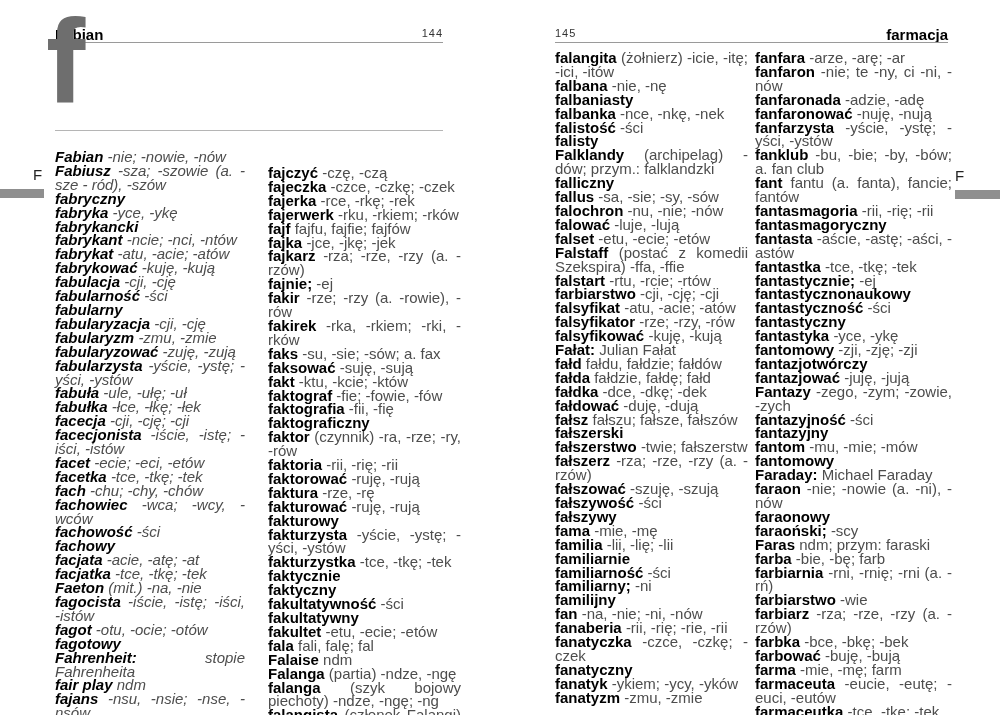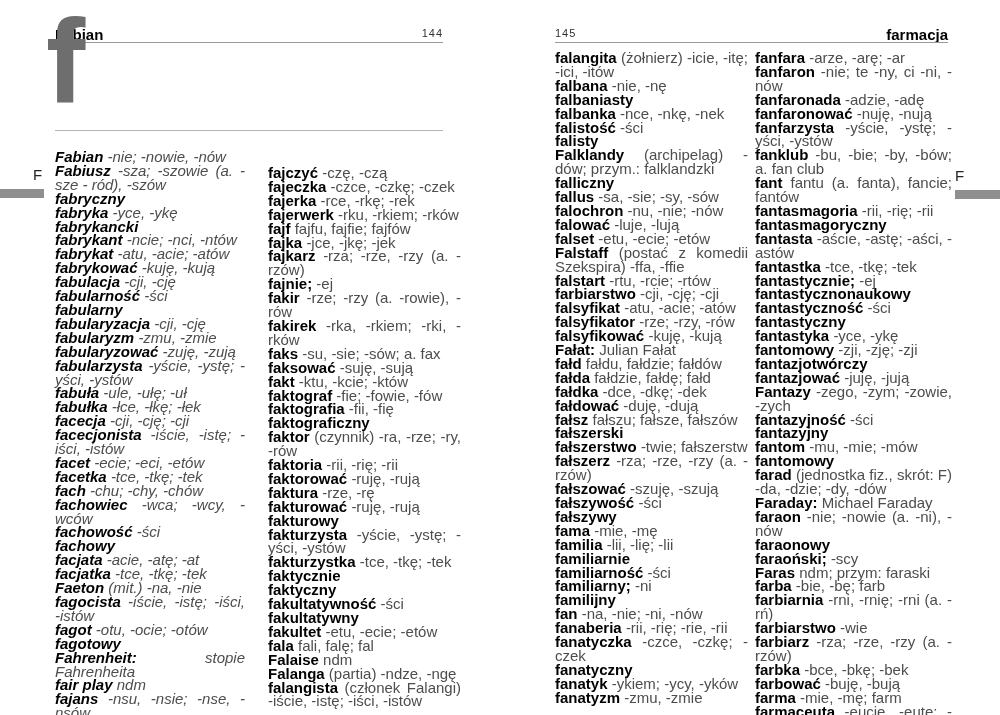--- a/index.html
+++ b/index.html
@@ -107,20 +107,21 @@
     <div class="entry"><span class="hw">fakturzysta</span> <span class="infl">-yście, -ystę; -yści, -ystów</span></div>
     <div class="entry"><span class="hw">fakturzystka</span> <span class="infl">-tce, -tkę; -tek</span></div>
     <div class="entry"><span class="hw">faktycznie</span></div>
     <div class="entry"><span class="hw">faktyczny</span></div>
     <div class="entry"><span class="hw">fakultatywność</span> <span class="infl">-ści</span></div>
     <div class="entry"><span class="hw">fakultatywny</span></div>
     <div class="entry"><span class="hw">fakultet</span> <span class="infl">-etu, -ecie; -etów</span></div>
     <div class="entry"><span class="hw">fala</span> <span class="infl">fali, falę; fal</span></div>
     <div class="entry"><span class="hw">Falaise</span> <span class="infl">ndm</span></div>
     <div class="entry"><span class="hw">Falanga</span> <span class="infl">(partia) -ndze, -ngę</span></div>
+    <div class="entry"><span class="hw">falanga</span> <span class="infl">(szyk bojowy piechoty) -ndze, -ngę; -ng</span></div>
     <div class="entry"><span class="hw">falangista</span> <span class="infl">(członek Falangi) -iście, -istę; -iści, -istów</span></div>
   </div>
 <div class="col" style="left:555px;top:51px;width:193px;">
     <div class="entry"><span class="hw">falangita</span> <span class="infl">(żołnierz) -icie, -itę; -ici, -itów</span></div>
     <div class="entry"><span class="hw">falbana</span> <span class="infl">-nie, -nę</span></div>
     <div class="entry"><span class="hw">falbaniasty</span></div>
     <div class="entry"><span class="hw">falbanka</span> <span class="infl">-nce, -nkę, -nek</span></div>
     <div class="entry"><span class="hw">falistość</span> <span class="infl">-ści</span></div>
     <div class="entry"><span class="hw">falisty</span></div>
     <div class="entry"><span class="hw">Falklandy</span> <span class="infl">(archipelag) -dów; przym.: falklandzki</span></div>
@@ -178,21 +179,20 @@
     <div class="entry"><span class="hw">fantastyczny</span></div>
     <div class="entry"><span class="hw">fantastyka</span> <span class="infl">-yce, -ykę</span></div>
     <div class="entry"><span class="hw">fantomowy</span> <span class="infl">-zji, -zję; -zji</span></div>
     <div class="entry"><span class="hw">fantazjotwórczy</span></div>
     <div class="entry"><span class="hw">fantazjować</span> <span class="infl">-juję, -jują</span></div>
     <div class="entry"><span class="hw">Fantazy</span> <span class="infl">-zego, -zym; -zowie, -zych</span></div>
     <div class="entry"><span class="hw">fantazyjność</span> <span class="infl">-ści</span></div>
     <div class="entry"><span class="hw">fantazyjny</span></div>
     <div class="entry"><span class="hw">fantom</span> <span class="infl">-mu, -mie; -mów</span></div>
     <div class="entry"><span class="hw">fantomowy</span></div>
-    <div class="entry"><span class="hw">farad</span> <span class="infl">(jednostka fiz., skrót: F) -da, -dzie; -dy, -dów</span></div>
     <div class="entry"><span class="hw">Faraday:</span> <span class="infl">Michael Faraday</span></div>
     <div class="entry"><span class="hw">faraon</span> <span class="infl">-nie; -nowie (a. -ni), -nów</span></div>
     <div class="entry"><span class="hw">faraonowy</span></div>
     <div class="entry"><span class="hw">faraoński;</span> <span class="infl">-scy</span></div>
     <div class="entry"><span class="hw">Faras</span> <span class="infl">ndm; przym: faraski</span></div>
     <div class="entry"><span class="hw">farba</span> <span class="infl">-bie, -bę; farb</span></div>
     <div class="entry"><span class="hw">farbiarnia</span> <span class="infl">-rni, -rnię; -rni (a. -rń)</span></div>
     <div class="entry"><span class="hw">farbiarstwo</span> <span class="infl">-wie</span></div>
     <div class="entry"><span class="hw">farbiarz</span> <span class="infl">-rza; -rze, -rzy (a. -rzów)</span></div>
     <div class="entry"><span class="hw">farbka</span> <span class="infl">-bce, -bkę; -bek</span></div>

